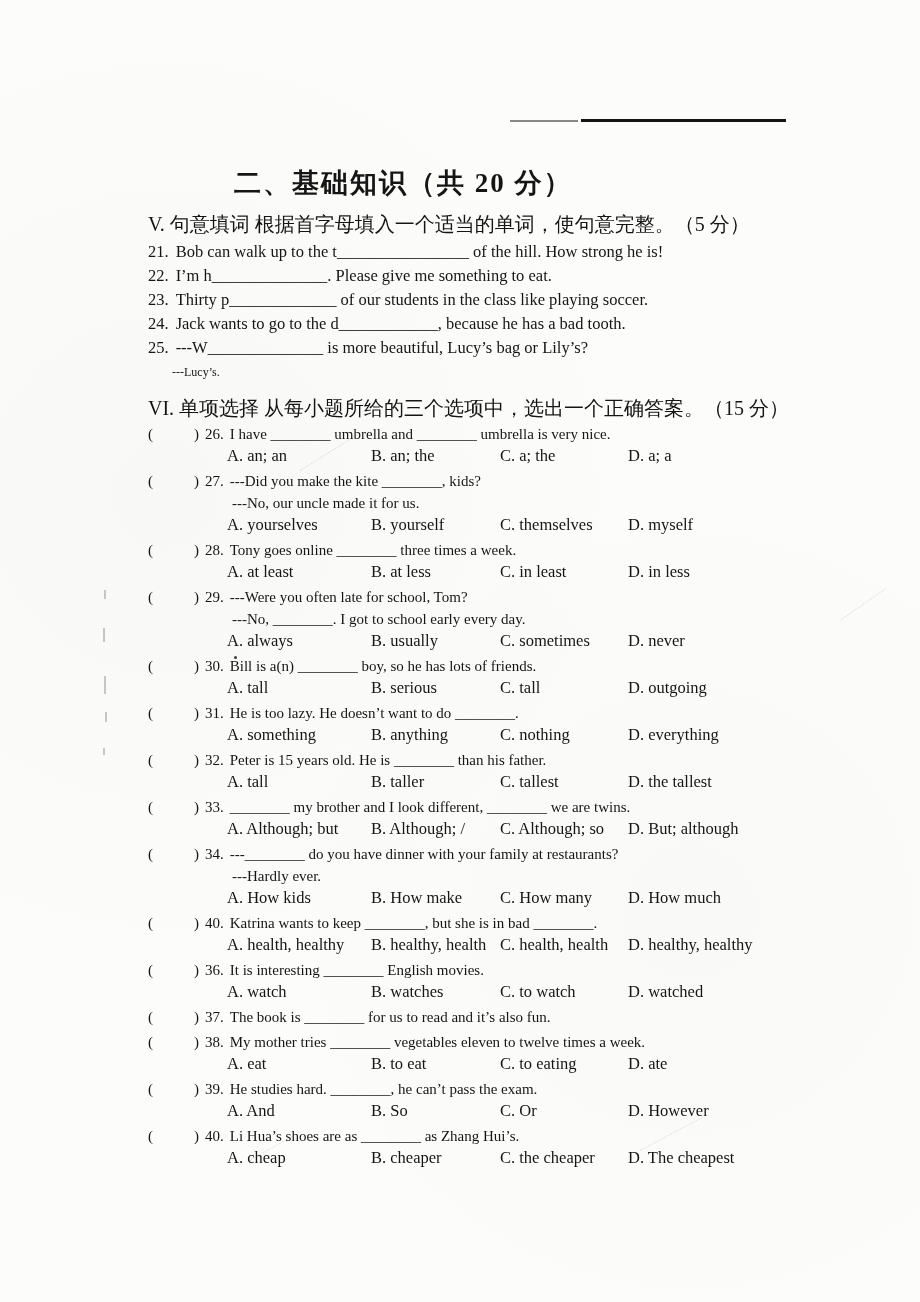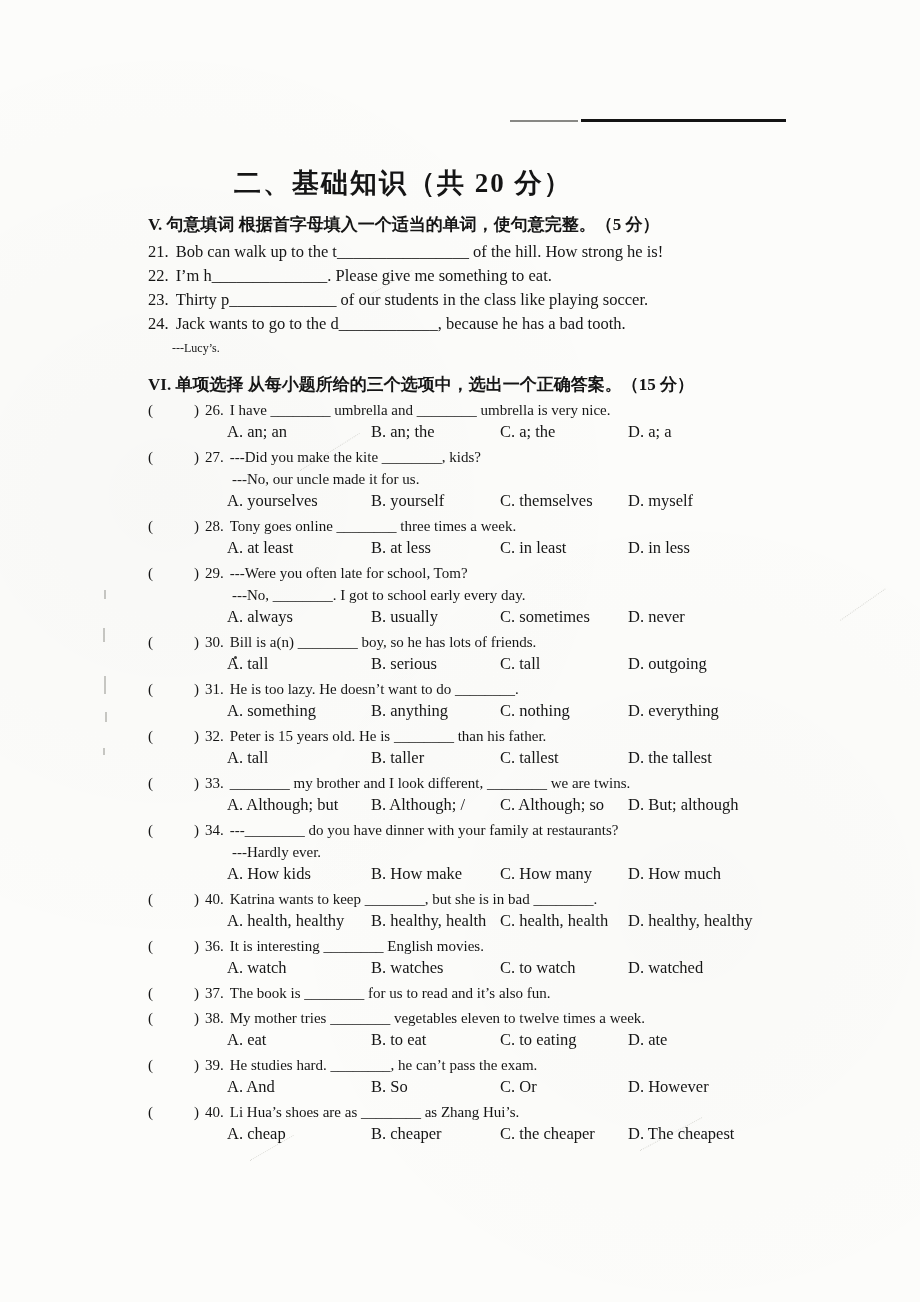--- a/index.html
+++ b/index.html
@@ -18,21 +18,21 @@
   
   .rule-l { position:absolute; left:510px; top:120px; width:68px; height:2px; background:#6a6a66; opacity:.8; }
   .rule-r { position:absolute; left:581px; top:119px; width:205px; height:3px; background:#141414; }
 
   .content { position:absolute; left:148px; top:0; width:660px; }
 
   .title {
     font-size:27px; font-weight:bold; letter-spacing:2px;
     line-height:34px; margin:166px 0 0 86px;
   }
-  .sec-header { font-size:17px; line-height:25px; margin-top:12px; font-weight:bold; }
+  .sec-header { font-size:20px; line-height:25px; margin-top:12px; font-weight:normal; }
 
   .v-items { margin-top:3px; }
   .v-item { line-height:24px; font-size:16.5px; white-space:nowrap; }
   .v-item .no { margin-right:7px; }
   .answer-line { line-height:24px; font-size:12px; padding-left:24px; }
 
   .vi-items { margin-top:2px; }
   .q { margin-bottom:3px; }
   .q-line { line-height:22px; font-size:15px; white-space:nowrap; }
   .op { display:inline-block; width:46px; }
@@ -76,20 +76,21 @@
 
   <div class="content">
     <div class="title">二、基础知识（共 20 分）</div>
 
     <div class="sec-header">V. 句意填词 根据首字母填入一个适当的单词，使句意完整。（5 分）</div>
     <div class="v-items" id="v-items">
         <div class="v-item"><span class="no">21.</span><span>Bob can walk up to the t________________ of the hill. How strong he is!</span></div>
         <div class="v-item"><span class="no">22.</span><span>I’m h______________. Please give me something to eat.</span></div>
         <div class="v-item"><span class="no">23.</span><span>Thirty p_____________ of our students in the class like playing soccer.</span></div>
         <div class="v-item"><span class="no">24.</span><span>Jack wants to go to the d____________, because he has a bad tooth.</span></div>
+        <div class="v-item"><span class="no">25.</span><span>---W______________ is more beautiful, Lucy’s bag or Lily’s?</span></div>
       </div>
     <div class="answer-line">---Lucy’s.</div>
 
     <div class="sec-header">VI. 单项选择 从每小题所给的三个选项中，选出一个正确答案。（15 分）</div>
     <div class="vi-items" id="vi-items">
         <div class="q">
           <div class="q-line"><span class="op">(</span><span class="cp">)</span><span class="qno">26.</span><span class="qtext">I have ________ umbrella and ________ umbrella is very nice.</span></div>
           <div class="opts">
             <span class="opt">A. an; an</span>
             <span class="opt">B. an; the</span>

